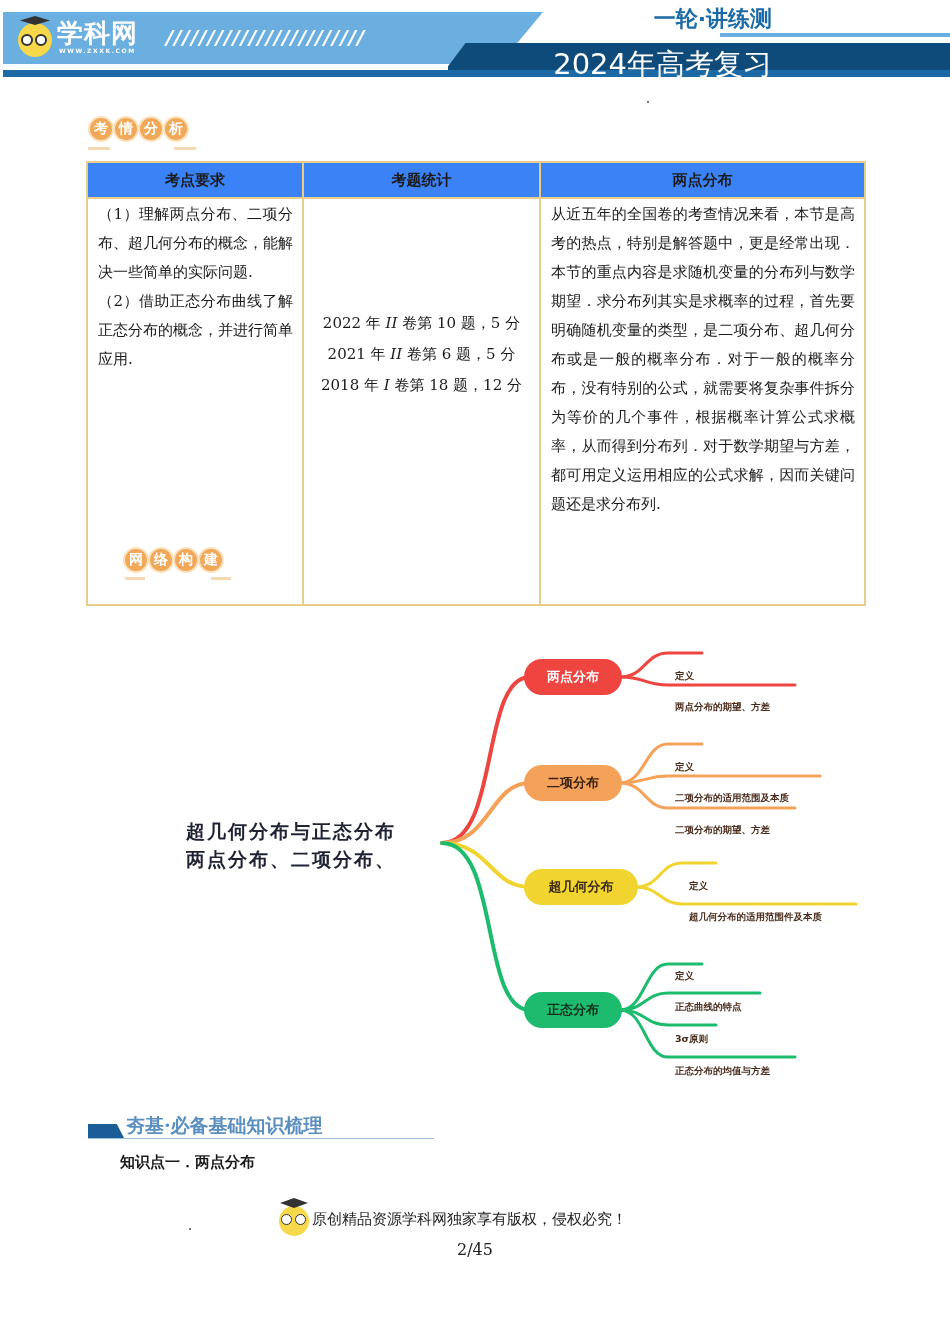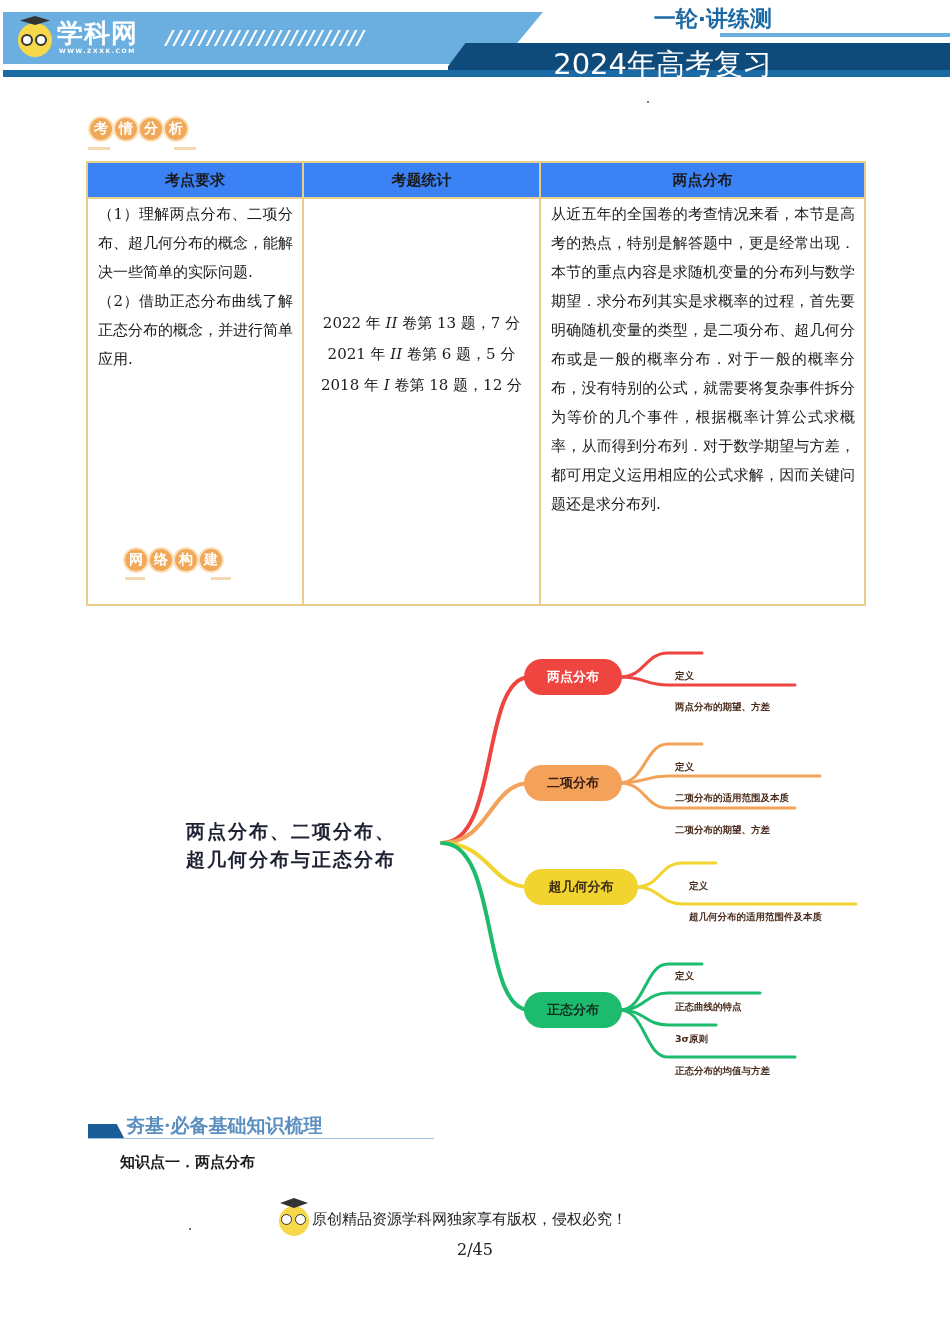--- a/index.html
+++ b/index.html
@@ -107,21 +107,21 @@
   </tr>
   <tr style="height:407px">
     <td>
       <div class="cell-text" style="padding-top:0">
         <div>（1）理解两点分布、二项分布、超几何分布的概念，能解决一些简单的实际问题.</div>
         <div>（2）借助正态分布曲线了解正态分布的概念，并进行简单应用.</div>
       </div>
     </td>
     <td>
       <div class="cell-center">
-        <div><span>2022 年</span> <i>II</i> <span>卷第 13 题，7 分</span></div>
+        <div><span>2022 年</span> <i>II</i> <span>卷第 10 题，5 分</span></div>
         <div><span>2021 年</span> <i>II</i> <span>卷第 6 题，5 分</span></div>
         <div><span>2018 年</span> <i>I</i> <span>卷第 18 题，12 分</span></div>
       </div>
     </td>
     <td>
       <div class="cell-text" style="padding-top:0">从近五年的全国卷的考查情况来看，本节是高考的热点，特别是解答题中，更是经常出现．本节的重点内容是求随机变量的分布列与数学期望．求分布列其实是求概率的过程，首先要明确随机变量的类型，是二项分布、超几何分布或是一般的概率分布．对于一般的概率分布，没有特别的公式，就需要将复杂事件拆分为等价的几个事件，根据概率计算公式求概率，从而得到分布列．对于数学期望与方差，都可用定义运用相应的公式求解，因而关键问题还是求分布列.</div>
     </td>
   </tr>
 </tbody>
   </table>
@@ -155,22 +155,22 @@
       <path d="M636 267 C 660 267, 660 284, 682 284 L 856 284" stroke="#f1d430" stroke-width="3"></path>
 
       <path d="M620 390 C 645 390, 645 344, 668 344 L 702 344" stroke="#1dbb6e" stroke-width="3"></path>
       <path d="M620 390 C 645 390, 645 373, 668 373 L 760 373" stroke="#1dbb6e" stroke-width="3"></path>
       <path d="M620 390 C 645 390, 645 405, 668 405 L 716 405" stroke="#1dbb6e" stroke-width="3"></path>
       <path d="M620 390 C 645 390, 645 437, 668 437 L 795 437" stroke="#1dbb6e" stroke-width="3"></path>
     </g>
   </svg>
 
   <div class="mm-root">
+    <div>超几何分布与正态分布</div>
     <div>两点分布、二项分布、</div>
-    <div>超几何分布与正态分布</div>
   </div>
 
   <div class="mm-node" style="left:524px;top:39px;width:98px;background:#ee4540;color:#fff">两点分布</div>
   <div class="mm-node" style="left:524px;top:145px;width:98px;background:#f4a259;color:#3a2010">二项分布</div>
   <div class="mm-node" style="left:524px;top:249px;width:114px;background:#f1d430;color:#3a2a10">超几何分布</div>
   <div class="mm-node" style="left:524px;top:372px;width:98px;background:#1dbb6e;color:#12301e">正态分布</div>
 
   <div class="mm-leaf" style="left:675px;top:22px">定义</div>
   <div class="mm-leaf" style="left:675px;top:53px">两点分布的期望、方差</div>
 

